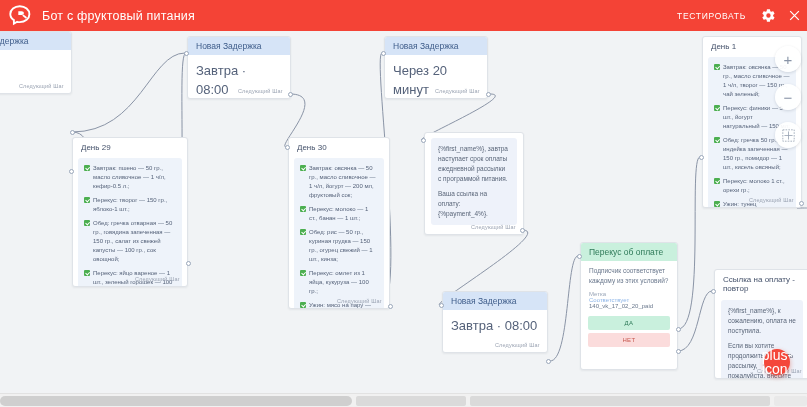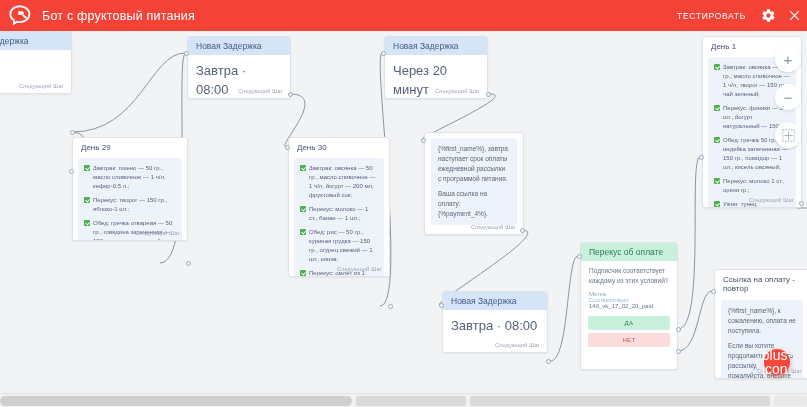--- a/index.html
+++ b/index.html
@@ -250,21 +250,21 @@
       <div class="meal-item">
         <span class="chk"></span>
         <span>Ужин: тунец консервированный -150 гр., капуста тушеная — 150 гр., чай зеленый.</span>
         </div>
     </div>
     <div class="next-step">Следующий Шаг</div>
   </div>
   <div class="port" style="left:699px; top:124px;"></div>
   <div class="port" style="left:799px; top:170px;"></div>
 
-  <div class="node" style="left:72px; top:106px; width:116px; height:104px;">
+  <div class="node" style="left:72px; top:106px; width:116px; height:150px;">
     <div class="node-title t-plain">День 29</div>
     <div class="meal-block">
       <div class="meal-item">
         <span class="chk"></span>
         <span>Завтрак: пшено — 50 гр., масло сливочное — 1 ч/л, кефир-0.5 л.;</span>
         </div>
       <div class="meal-item">
         <span class="chk"></span>
         <span>Перекус: творог — 150 гр., яблоко-1 шт.;</span>
         </div>
@@ -276,21 +276,21 @@
         <span class="chk"></span>
         <span>Перекус: яйцо вареное — 1 шт., зеленый горошек — 100 гр.;</span>
         </div>
 
     </div>
     <div class="next-step">Следующий Шаг</div>
   </div>
   <div class="port" style="left:69px; top:138px;"></div>
   <div class="port" style="left:186px; top:230px;"></div>
 
-  <div class="node" style="left:288px; top:106px; width:102px; height:140px;">
+  <div class="node" style="left:288px; top:106px; width:102px; height:172px;">
     <div class="node-title t-plain">День 30</div>
     <div class="meal-block">
       <div class="meal-item">
         <span class="chk"></span>
         <span>Завтрак: овсянка — 50 гр., масло сливочное — 1 ч/л, йогурт — 200 мл, фруктовый сок;</span>
         </div>
       <div class="meal-item">
         <span class="chk"></span>
         <span>Перекус: молоко — 1 ст., банан — 1 шт.;</span>
         </div>

